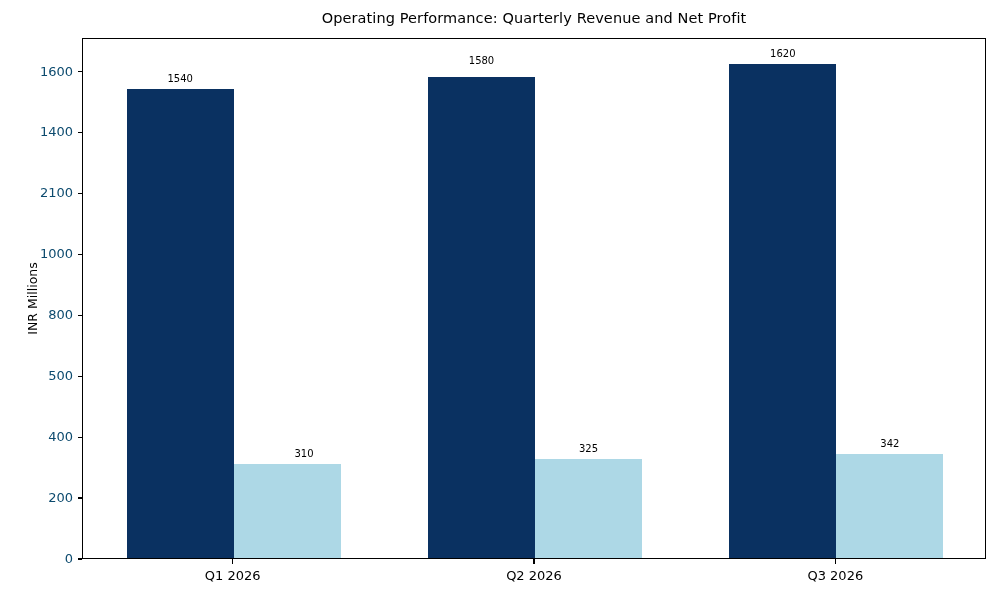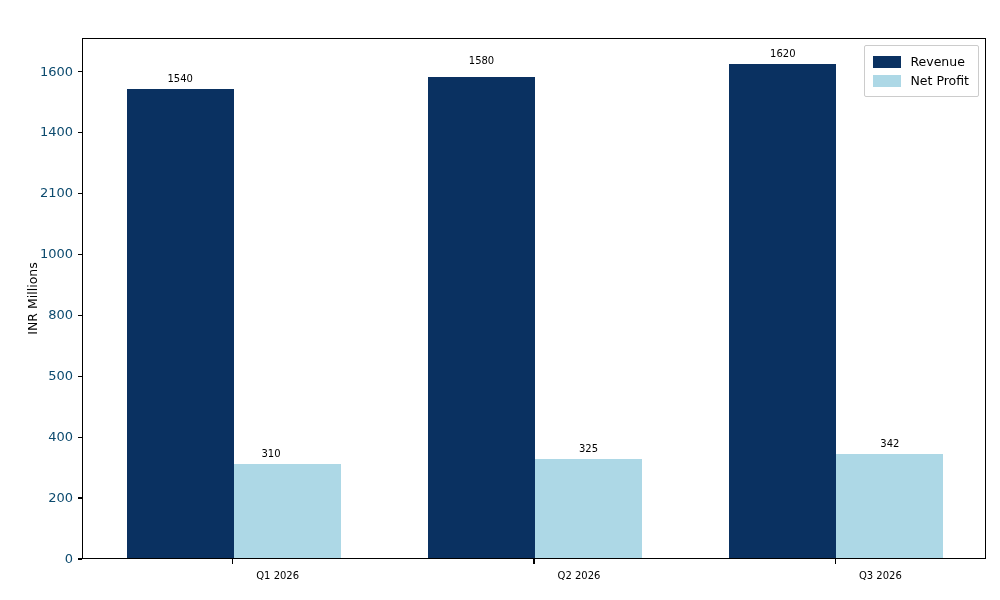--- a/index.html
+++ b/index.html
@@ -124,25 +124,24 @@
     top: 0;
     width: 1.2px;
     height: 4.5px;
     background: #000000;
   }
   .x-tick .tick-label {
     position: absolute;
     left: 0;
     top: 9px;
     transform: translateX(-50%);
-    font-size: 10px;
+    font-size: 13px;
     line-height: 16px;
     color: #000000;
     white-space: nowrap;
-    margin-left: 45px;
   }
 
   
   #legend {
     position: absolute;
     right: 6px;
     top: 6px;
     background: #ffffff;
     border: 1px solid #cccccc;
     border-radius: 2px;
@@ -166,20 +165,21 @@
     line-height: 19px;
     color: #000000;
     white-space: nowrap;
   }
 </style>
 </head>
 <body>
 
 <div id="figure">
 
+  <div id="chart-title">Operating Performance: Quarterly Revenue and Net Profit</div>
 
   <div id="y-axis-label">INR Millions</div>
 
   <div id="y-axis-ticks">
       <div class="y-tick" style="top: 559px;">
         <span class="tick-mark"></span>
         <span class="tick-label">0</span>
       </div>
       <div class="y-tick" style="top: 498.064px;">
         <span class="tick-mark"></span>
@@ -227,36 +227,26 @@
         <span class="tick-mark"></span>
         <span class="tick-label">Q3 2026</span>
       </div>
     </div>
 
   <div id="plot-area">
     <div id="bars-layer">
         <div class="bar bar-revenue" style="left: 43.6933px; width: 106.973px; height: 469.205px; background: rgb(10, 49, 97);"></div>
         <div class="bar-value-label" style="left: 97.18px; bottom: 474.205px;">1540</div>
         <div class="bar bar-profit" style="left: 150.667px; width: 106.973px; height: 94.4503px; background: rgb(173, 216, 230);"></div>
-        <div class="bar-value-label" style="left: 188px; bottom: 99.4503px;">310</div>
+        <div class="bar-value-label" style="left: 221px; bottom: 99.4503px;">310</div>
         <div class="bar bar-revenue" style="left: 345.027px; width: 106.973px; height: 481.392px; background: rgb(10, 49, 97);"></div>
         <div class="bar-value-label" style="left: 398.513px; bottom: 492px;">1580</div>
         <div class="bar bar-profit" style="left: 452px; width: 106.973px; height: 99.0205px; background: rgb(173, 216, 230);"></div>
         <div class="bar-value-label" style="left: 505.487px; bottom: 104.02px;">325</div>
         <div class="bar bar-revenue" style="left: 646.36px; width: 106.973px; height: 493.579px; background: rgb(10, 49, 97);"></div>
         <div class="bar-value-label" style="left: 699.847px; bottom: 498.579px;">1620</div>
         <div class="bar bar-profit" style="left: 753.333px; width: 106.973px; height: 104.2px; background: rgb(173, 216, 230);"></div>
         <div class="bar-value-label" style="left: 806.82px; bottom: 109.2px;">342</div>
       </div>
 
-    <div id="legend">
-      <div class="legend-row">
-        <span class="legend-swatch revenue"></span>
-        <span class="legend-text">Revenue</span>
-      </div>
-      <div class="legend-row">
-        <span class="legend-swatch profit"></span>
-        <span class="legend-text">Net Profit</span>
-      </div>
-    </div>
   </div>
 
 </div>
 
 </body></html>

